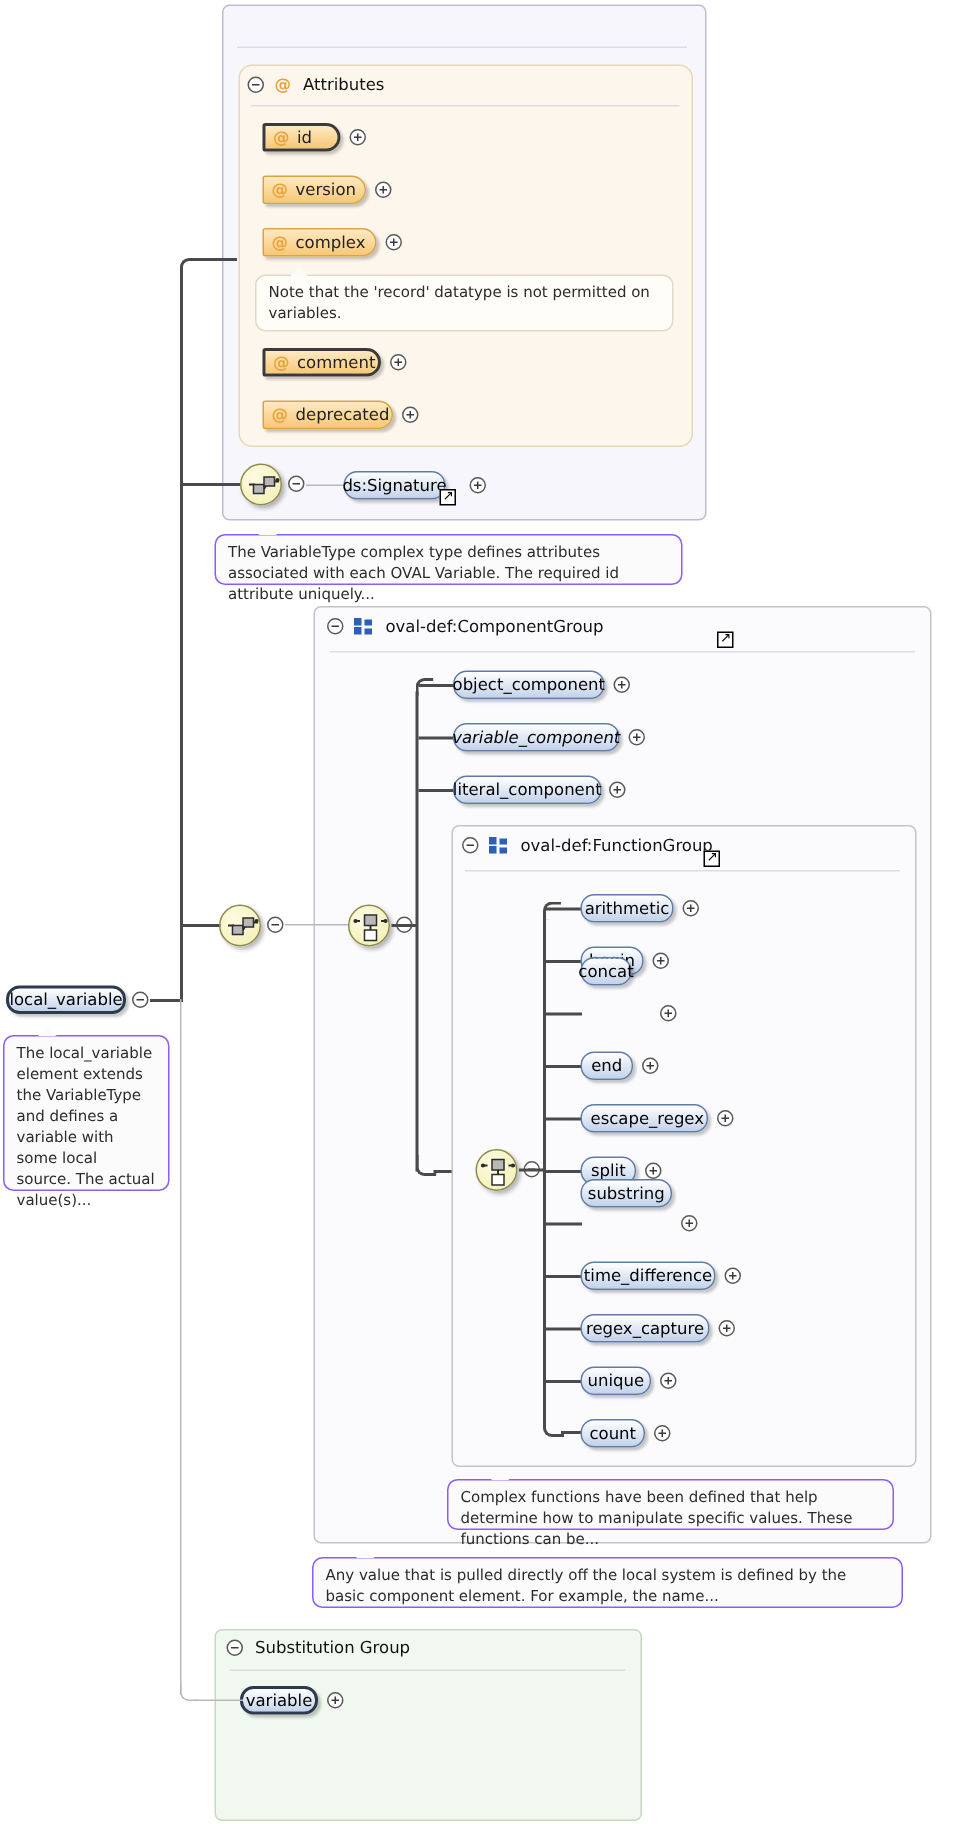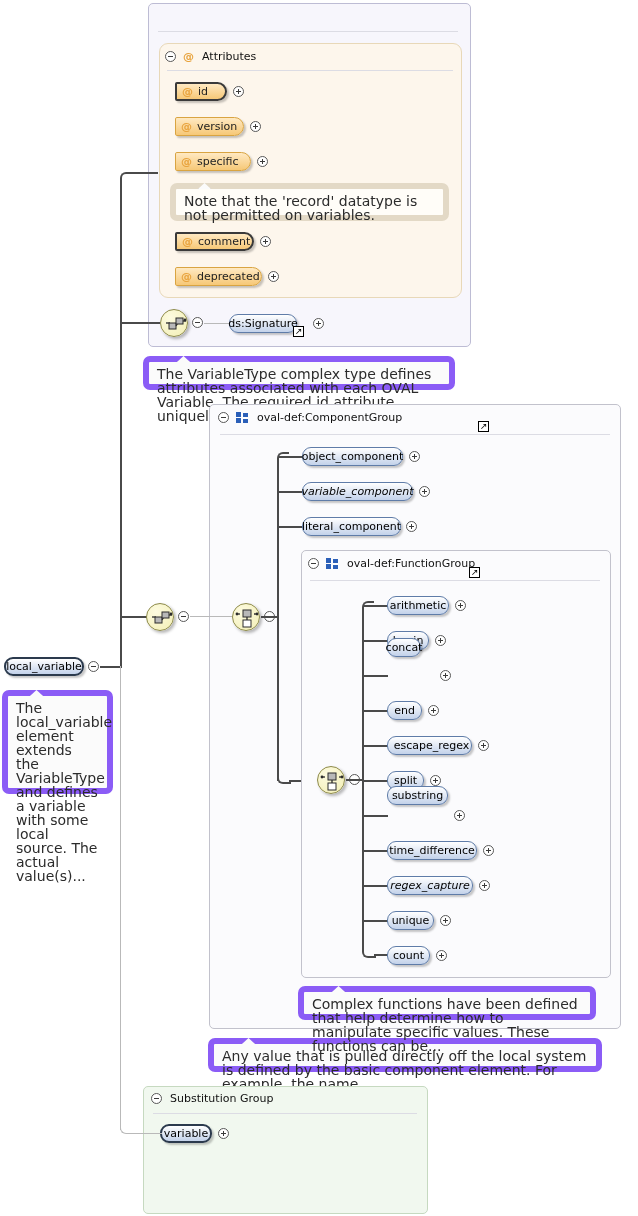--- a/index.html
+++ b/index.html
@@ -124,25 +124,25 @@
     font-size:11px;color:#000;
     box-shadow:2px 2px 2px rgba(0,0,0,.22);
     white-space:nowrap;
   }
   .elem.thick{border:2px solid #2b3a4d;}
 
   
   .doc{
     position:absolute;
     box-sizing:border-box;
-    border:6px solid #8b5cf6;
+    border:1px solid #8b5cf6;
     border-radius:7px;
     background:#fbfbfb;
     color:#2b2b2b;
-    font-size:14px;
+    font-size:10px;
     line-height:14px;
     padding:5px 8px;
   }
   .doc .nub{
     position:absolute;
     width:11px;height:6px;
     background:#fbfbfb;
     top:-6px;
     border-left:1px solid #d2d2d8;
     border-right:1px solid #d2d2d8;
@@ -202,21 +202,21 @@
   <span class="pm plus pm-free" style="left:233px;top:86px;"></span>
 
   <div class="attr" style="left:175px;top:117px;width:69px;">
     <span class="ico-at">@</span>
     <span>version</span>
   </div>
   <span class="pm plus pm-free" style="left:250px;top:121px;"></span>
 
   <div class="attr" style="left:175px;top:152px;width:76px;">
     <span class="ico-at">@</span>
-    <span>specific</span>
+    <span>complex</span>
   </div>
   <span class="pm plus pm-free" style="left:257px;top:156px;"></span>
 
   <div class="doc cream-note" style="left:170px;top:183px;width:279px;height:38px;">
     <div class="nub" style="left:22px;"></div>
     <span>Note that the 'record' datatype is not permitted on variables.</span>
   </div>
 
   <div class="attr req" style="left:175px;top:232px;width:79px;">
     <span class="ico-at">@</span>
@@ -384,21 +384,21 @@
   </div>
   <span class="pm plus pm-free" style="left:454px;top:810px;"></span>
 
   <div class="ln h dark" style="left:364px;top:850px;width:24px;height:2px;"></div>
   <div class="elem" style="left:387px;top:841px;width:90px;">
     <span>time_difference</span>
   </div>
   <span class="pm plus pm-free" style="left:483px;top:845px;"></span>
 
   <div class="ln h dark" style="left:364px;top:885px;width:24px;height:2px;"></div>
-  <div class="elem" style="left:387px;top:876px;width:86px;font-style:italic;">
+  <div class="elem" style="left:387px;top:876px;width:86px;">
     <span>regex_capture</span>
   </div>
   <span class="pm plus pm-free" style="left:479px;top:880px;"></span>
 
   <div class="ln h dark" style="left:364px;top:920px;width:24px;height:2px;"></div>
   <div class="elem" style="left:387px;top:911px;width:47px;">
     <span>unique</span>
   </div>
   <span class="pm plus pm-free" style="left:440px;top:915px;"></span>
 

